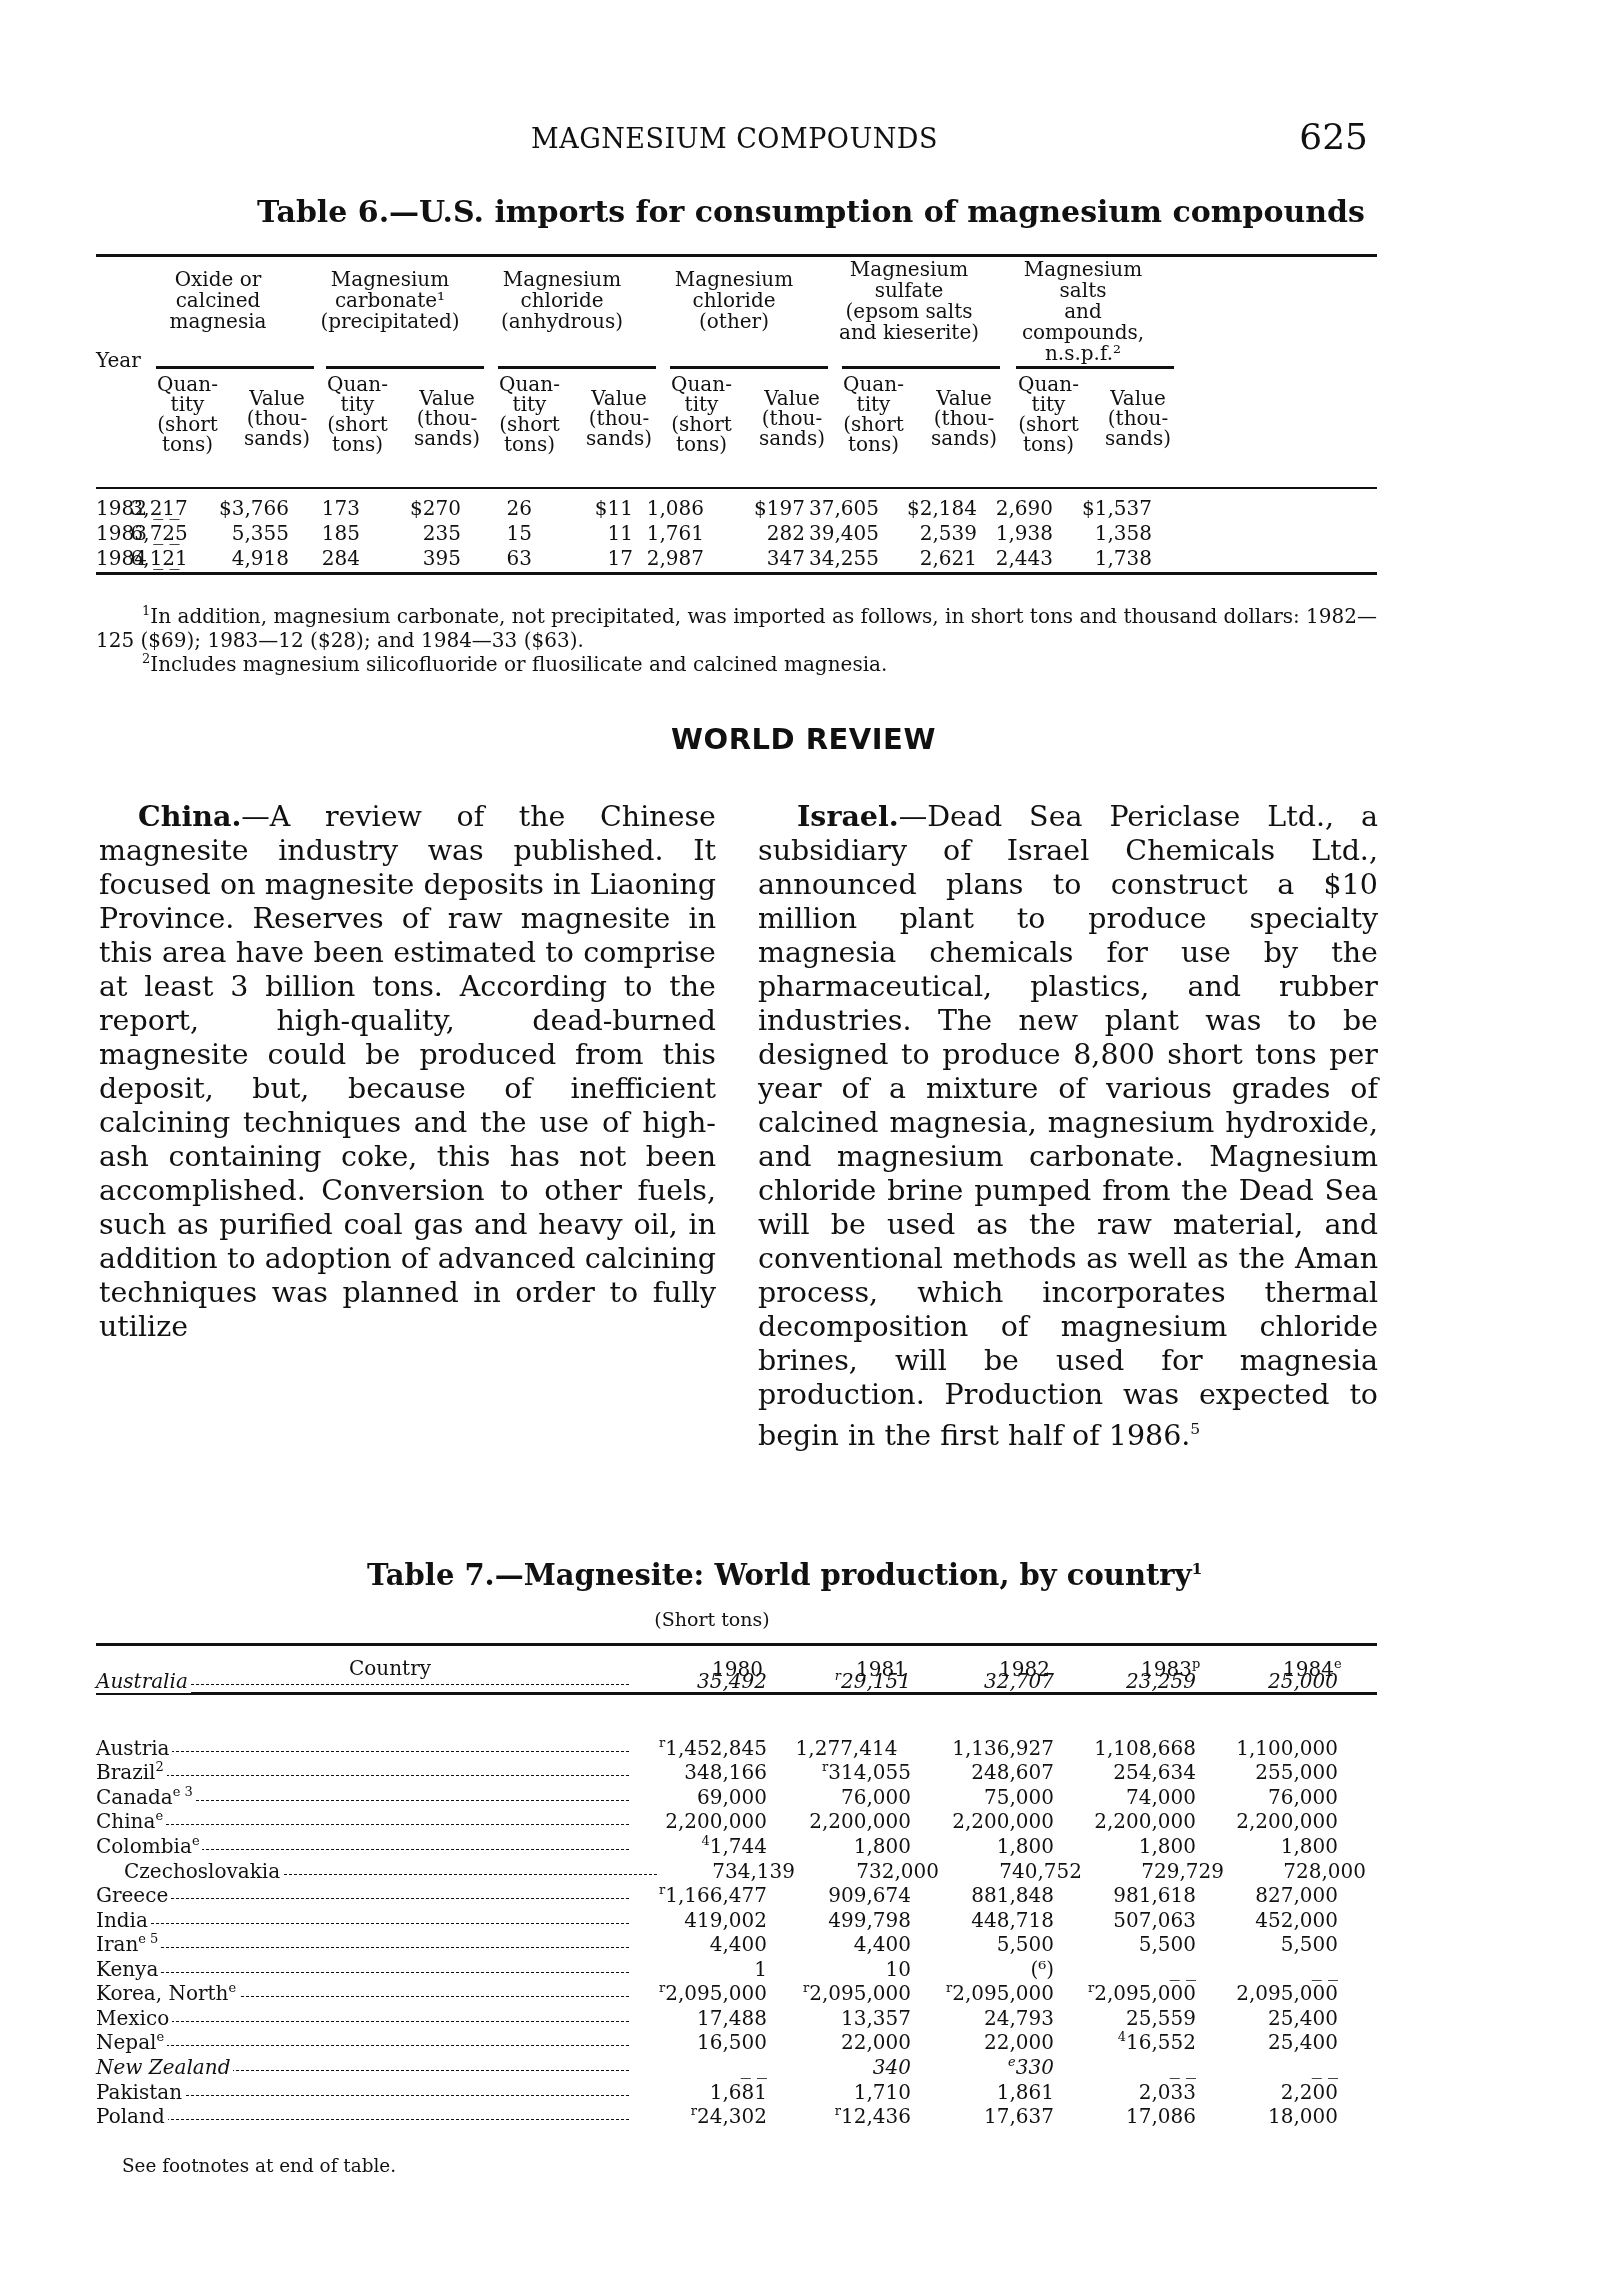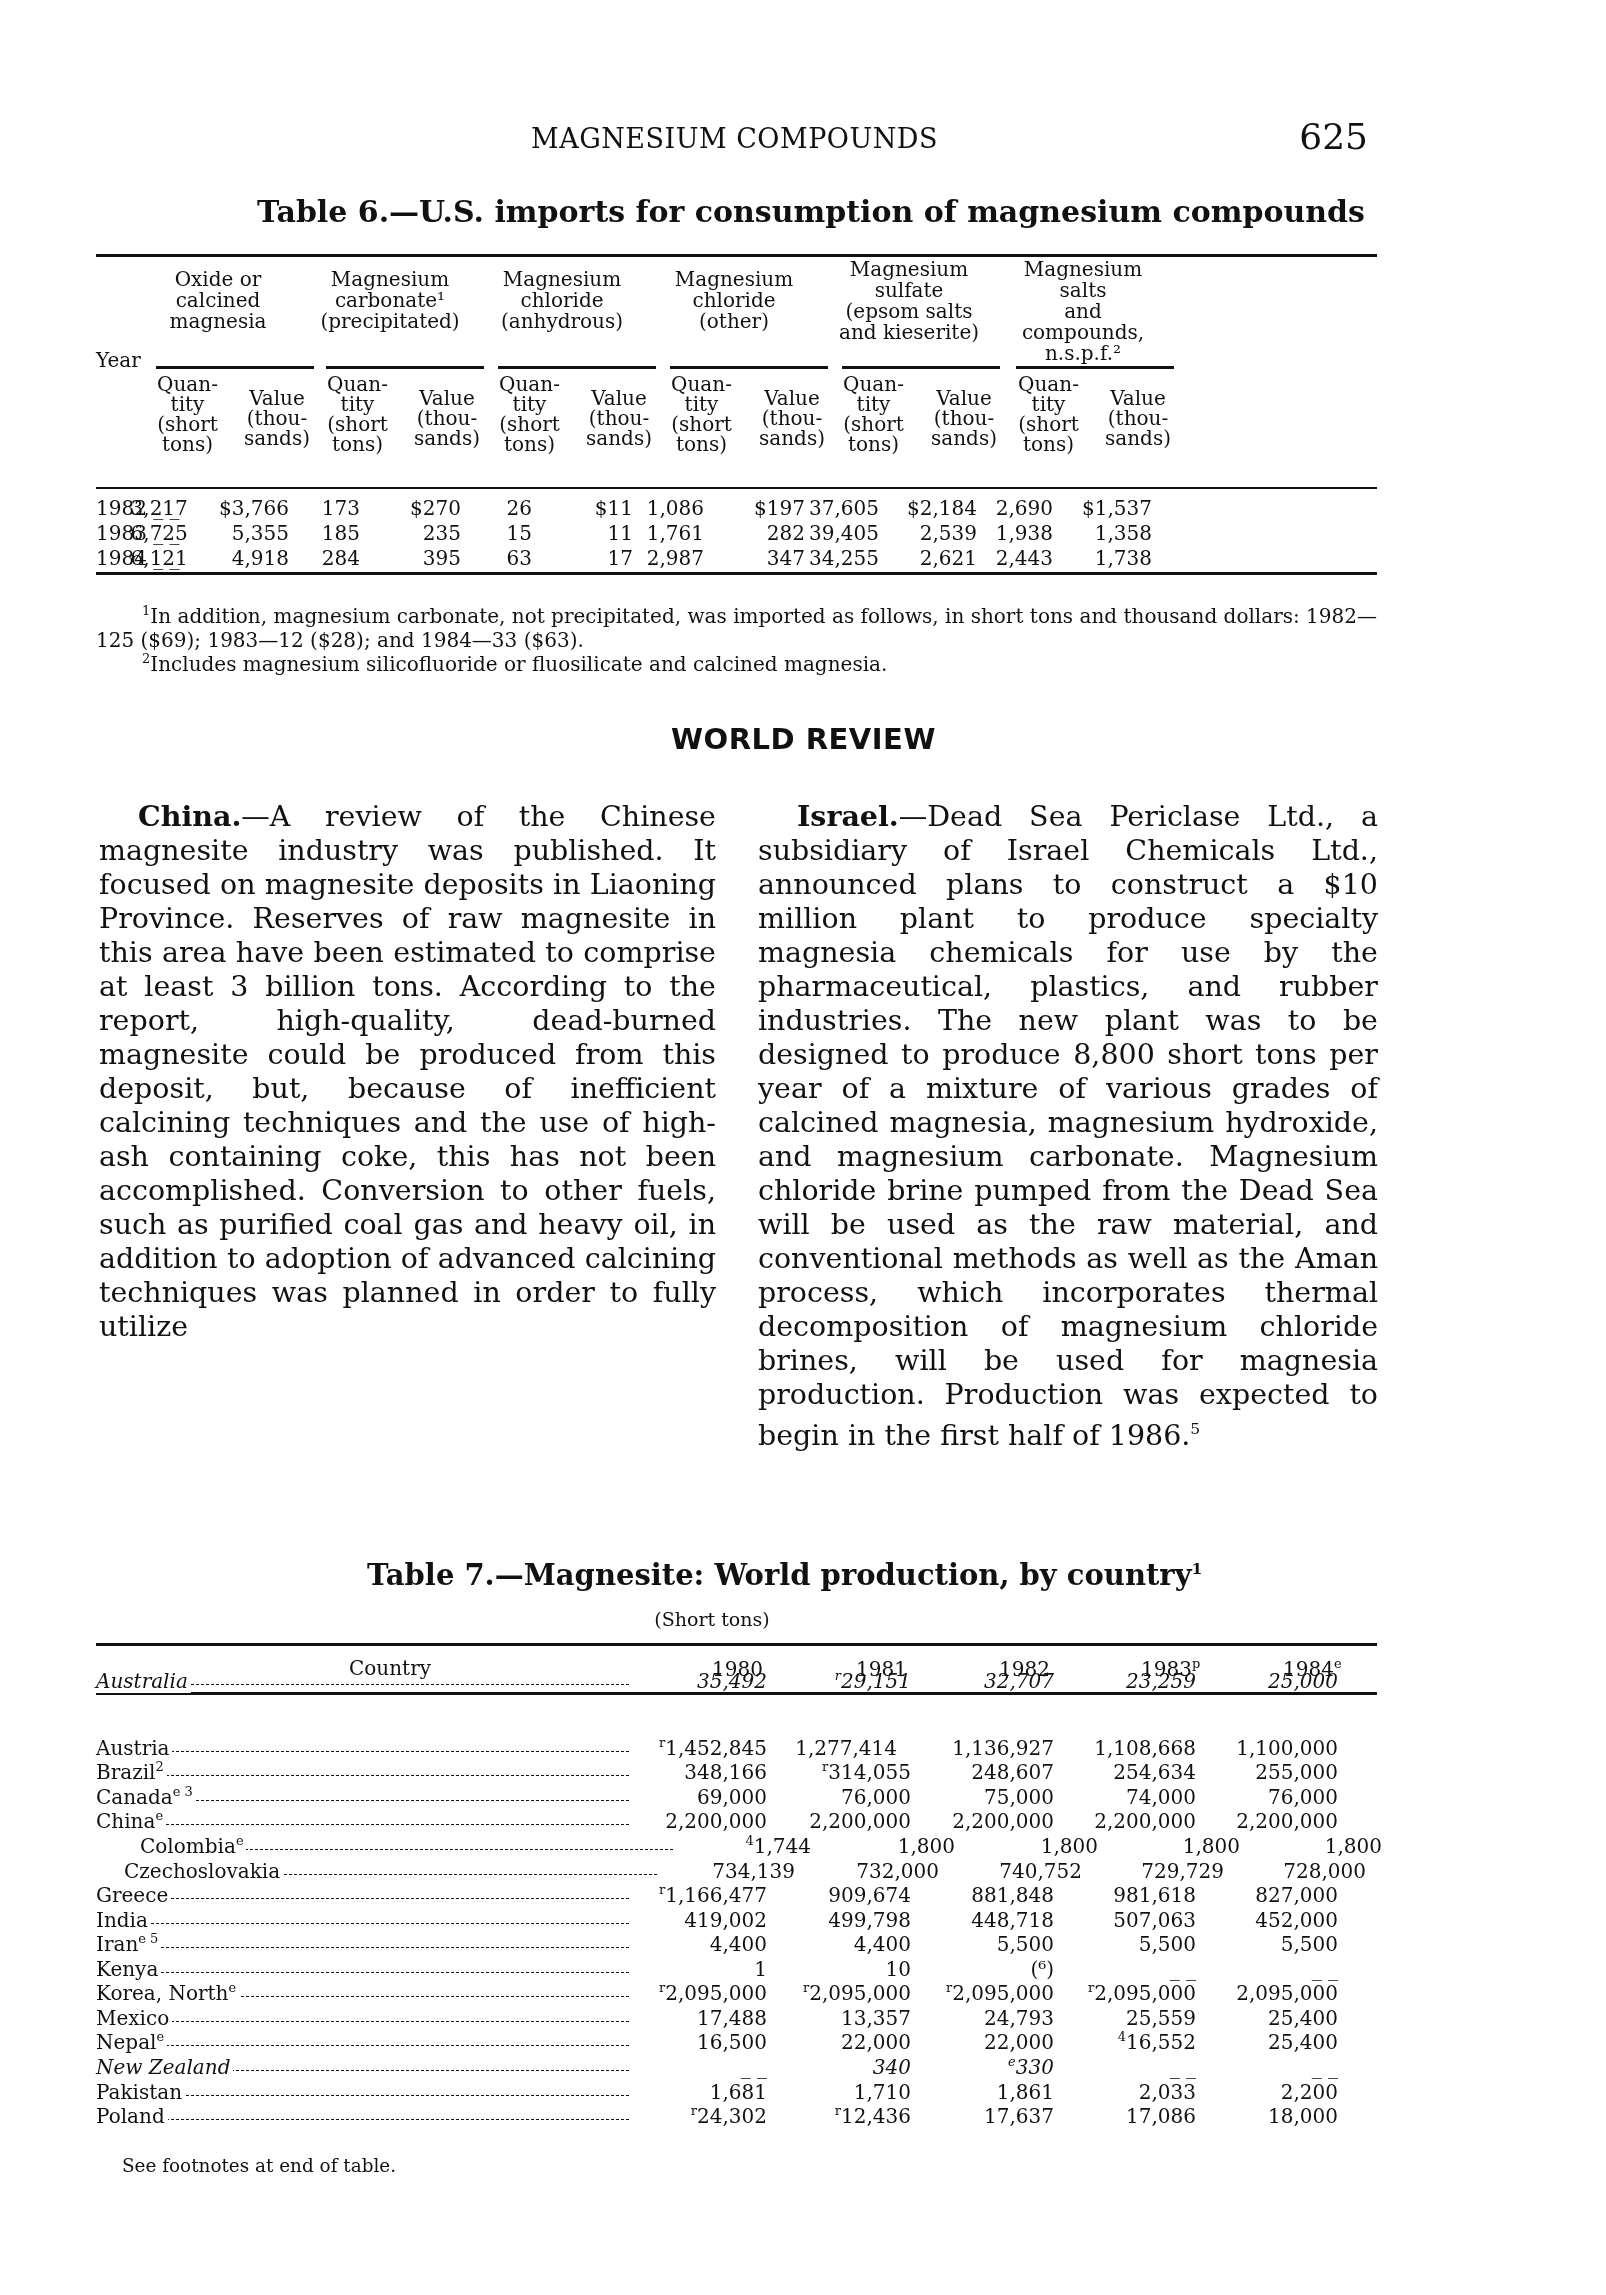--- a/index.html
+++ b/index.html
@@ -260,21 +260,21 @@
       <div class="val" style="left: 542px;"><sup></sup><span>35,492</span></div>
       <div class="val" style="left: 686px;"><sup>r</sup><span>29,151</span></div>
       <div class="val" style="left: 829px;"><sup></sup><span>32,707</span></div>
       <div class="val" style="left: 971px;"><sup></sup><span>23,259</span></div>
       <div class="val" style="left: 1113px;"><sup></sup><span>25,000</span></div>
     </div>
     <div class="t7-row" style="top: 1735px;">
       <div class="leader"></div>
       <div class="country"><span class="country-text"><span>Austria</span><sup></sup></span></div>
       <div class="val" style="left: 542px;"><sup>r</sup><span>1,452,845</span></div>
-      <div class="val" style="left: 672px;"><sup></sup><span>1,277,414</span></div>
+      <div class="val" style="left: 686px; text-align: center;"><sup></sup><span>1,277,414</span></div>
       <div class="val" style="left: 829px;"><sup></sup><span>1,136,927</span></div>
       <div class="val" style="left: 971px;"><sup></sup><span>1,108,668</span></div>
       <div class="val" style="left: 1113px;"><sup></sup><span>1,100,000</span></div>
     </div>
     <div class="t7-row" style="top: 1759px;">
       <div class="leader"></div>
       <div class="country"><span class="country-text"><span>Brazil</span><sup>2</sup></span></div>
       <div class="val" style="left: 542px;"><sup></sup><span>348,166</span></div>
       <div class="val" style="left: 686px;"><sup>r</sup><span>314,055</span></div>
       <div class="val" style="left: 829px;"><sup></sup><span>248,607</span></div>
@@ -292,21 +292,21 @@
     </div>
     <div class="t7-row" style="top: 1808px;">
       <div class="leader"></div>
       <div class="country"><span class="country-text"><span>China</span><sup>e</sup></span></div>
       <div class="val" style="left: 542px;"><sup></sup><span>2,200,000</span></div>
       <div class="val" style="left: 686px;"><sup></sup><span>2,200,000</span></div>
       <div class="val" style="left: 829px;"><sup></sup><span>2,200,000</span></div>
       <div class="val" style="left: 971px;"><sup></sup><span>2,200,000</span></div>
       <div class="val" style="left: 1113px;"><sup></sup><span>2,200,000</span></div>
     </div>
-    <div class="t7-row" style="top: 1833px; margin-left: 44px;">
+    <div class="t7-row" style="top: 1833px;">
       <div class="leader"></div>
       <div class="country"><span class="country-text"><span>Colombia</span><sup>e</sup></span></div>
       <div class="val" style="left: 542px;"><sup>4</sup><span>1,744</span></div>
       <div class="val" style="left: 686px;"><sup></sup><span>1,800</span></div>
       <div class="val" style="left: 829px;"><sup></sup><span>1,800</span></div>
       <div class="val" style="left: 971px;"><sup></sup><span>1,800</span></div>
       <div class="val" style="left: 1113px;"><sup></sup><span>1,800</span></div>
     </div>
     <div class="t7-row" style="top: 1858px; margin-left: 28px;">
       <div class="leader"></div>

